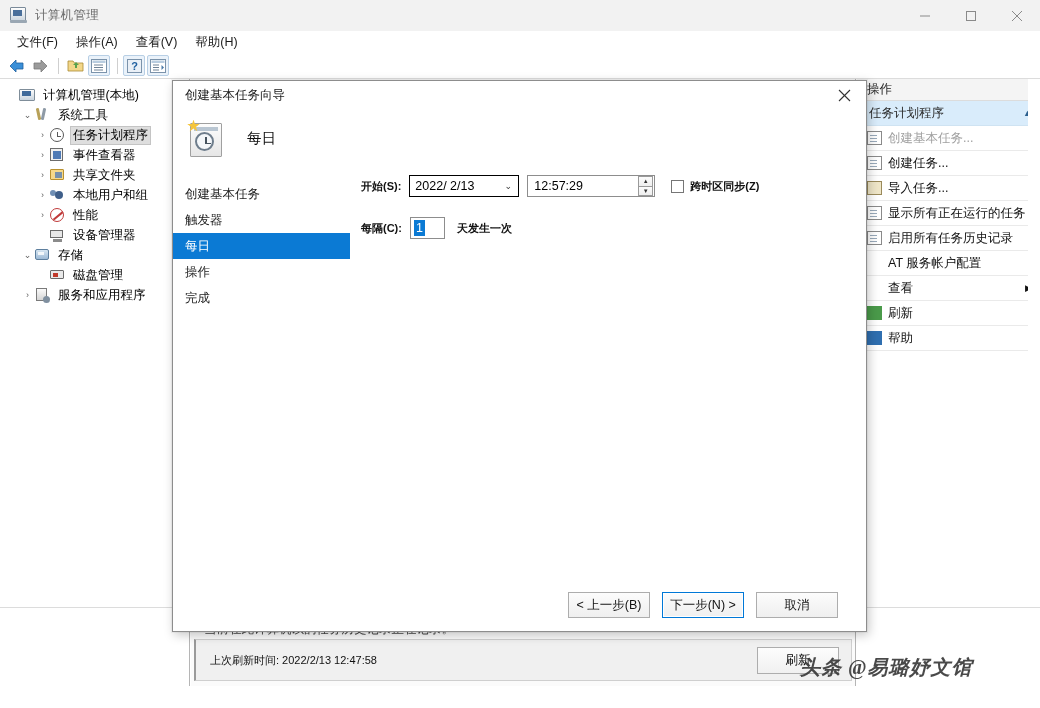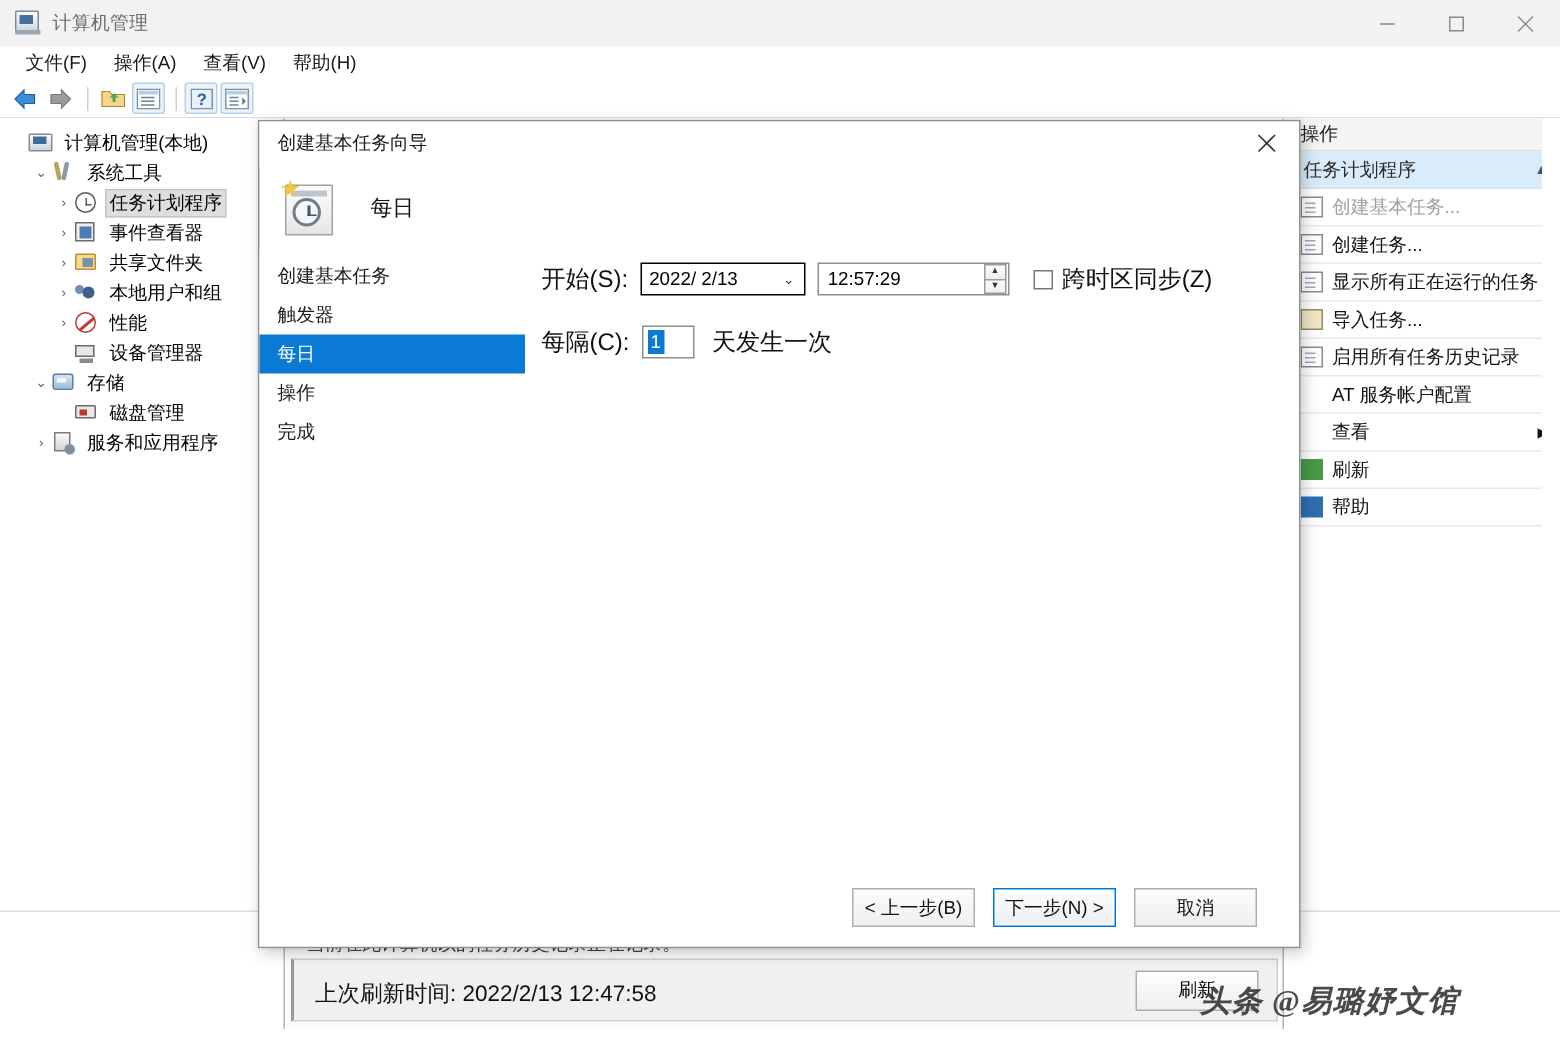--- a/index.html
+++ b/index.html
@@ -131,21 +131,21 @@
   
   .center-inner { position:absolute; left:0; top:0; width:665px; height:607px; }
   .cut-text {
     position:absolute; left:13px; top:542px; width:540px; height:14px;
     overflow:hidden; color:#444; font-size:12.5px; white-space:nowrap;
   }
   .refresh-row {
     position:absolute; left:3px; top:560px; width:658px; height:42px;
     background:#f0f0f0; border:1px solid #cfcfcf; border-left:2px solid #9a9a9a;
   }
-  .refresh-label { position:absolute; left:14px; top:13px; font-size:15px; color:#111; white-space:nowrap; }
+  .refresh-label { position:absolute; left:14px; top:13px; font-size:11px; color:#111; white-space:nowrap; }
   .refresh-btn {
     position:absolute; right:12px; top:7px; width:82px; height:27px;
     background:linear-gradient(#fdfdfd,#f0f0f0); border:1px solid #adadad;
     display:flex; align-items:center; justify-content:center; font-size:12.5px;
   }
 
   
   .ap-head {
     height:22px; background:#f4f4f4; border-bottom:1px solid #dcdcdc;
     display:flex; align-items:center; padding-left:10px; font-size:12.5px; color:#222;
@@ -204,31 +204,31 @@
   .wiz-clock::after{content:"";position:absolute;left:8px;top:3px;width:1.8px;height:7px;background:#46535f;}
   .wiz-clock::before{content:"";position:absolute;left:8px;top:9px;width:6px;height:1.8px;background:#46535f;}
   .wiz-star {
     position:absolute; left:0px; top:0px; width:13px; height:13px; background:#f5c53c;
     clip-path: polygon(50% 0%,61% 35%,98% 35%,68% 57%,79% 91%,50% 70%,21% 91%,32% 57%,2% 35%,39% 35%);
   }
   .dlg-heading { margin-left:22px; font-size:14.5px; color:#111; }
 
   .dlg-body { position:absolute; left:0; top:88px; width:693px; height:412px; background:#fff; }
 
-  .step-list { position:absolute; left:0; top:2px; width:178px; }
+  .step-list { position:absolute; left:0; top:12px; width:178px; }
   .step {
     height:26px; display:flex; align-items:center; padding-left:12px;
     font-size:12.5px; color:#1b1b1b;
   }
   .step.active { background:#0b7ad4; color:#ffffff; width:177px; }
 
   .form-area { position:absolute; left:188px; top:0; width:500px; }
 
   .frow { display:flex; align-items:center; height:26px; }
-  .flabel { font-size:16px; color:#111; white-space:nowrap; }
+  .flabel { font-size:11px; color:#111; white-space:nowrap;font-weight:bold; }
 
   .date-field {
     width:110px; height:22px; border:1px solid #000000; background:#fff;
     display:flex; align-items:center; font-size:12.5px; padding:0 2px 0 5px; margin-left:8px;
   }
   .date-field .dv { flex:1; white-space:pre; }
   .date-field .dd { width:16px; display:flex; align-items:center; justify-content:center; color:#3a3a3a; font-size:9px; }
 
   .time-field {
     width:128px; height:22px; border:1px solid #8d8d8d; background:#fff;
@@ -458,26 +458,26 @@
       <div id="actions-list">
           <div class="ap-item disabled">
             <span class="aicon aic-doc"></span>
             <span>创建基本任务...</span>
           </div>
           <div class="ap-item">
             <span class="aicon aic-doc"></span>
             <span>创建任务...</span>
           </div>
           <div class="ap-item">
+            <span class="aicon aic-imp"></span>
+            <span>导入任务...</span>
+          </div>
+          <div class="ap-item">
             <span class="aicon aic-doc"></span>
             <span>显示所有正在运行的任务</span>
-          </div>
-          <div class="ap-item">
-            <span class="aicon aic-imp"></span>
-            <span>导入任务...</span>
           </div>
           <div class="ap-item">
             <span class="aicon aic-doc"></span>
             <span>启用所有任务历史记录</span>
           </div>
           <div class="ap-item">
             <span class="aicon"></span>
             <span>AT 服务帐户配置</span>
           </div>
           <div class="ap-item">

